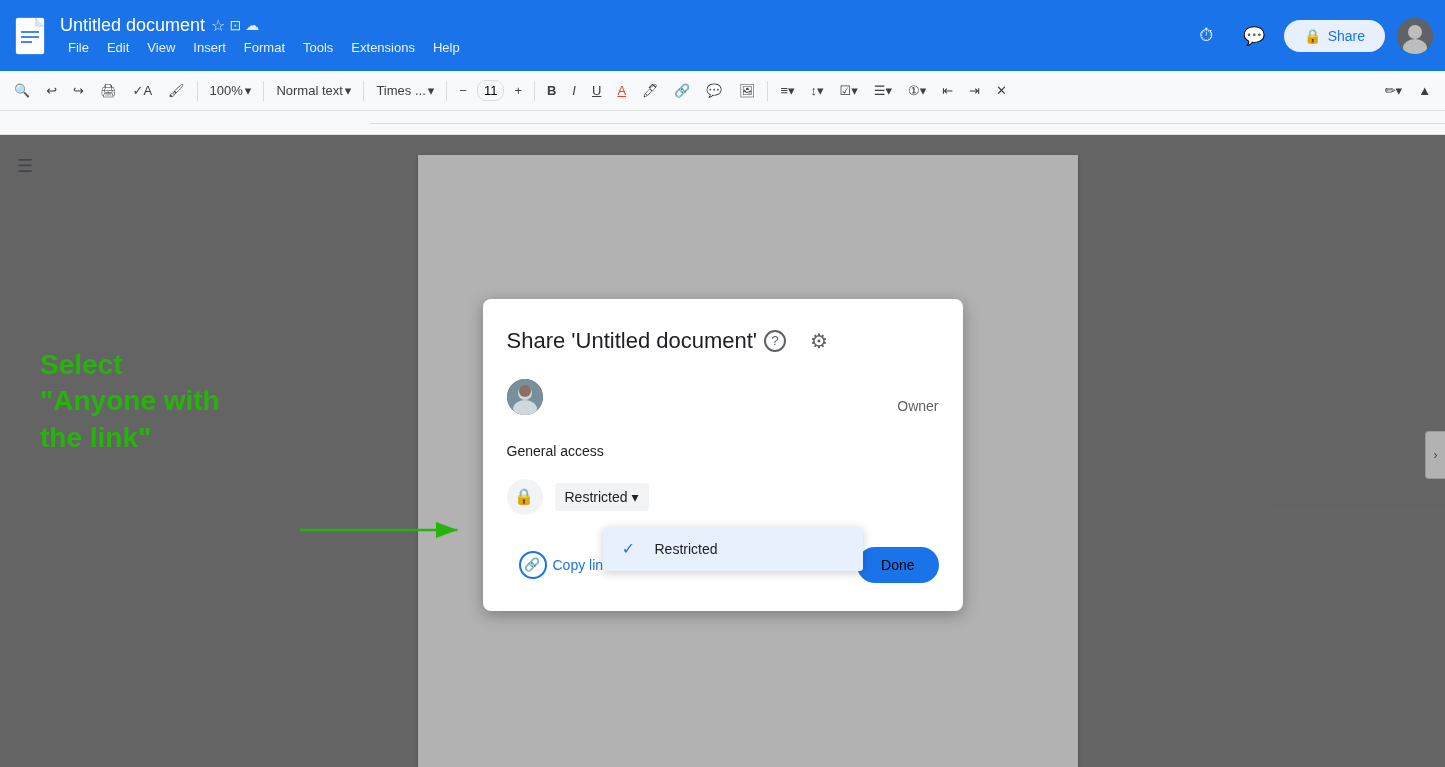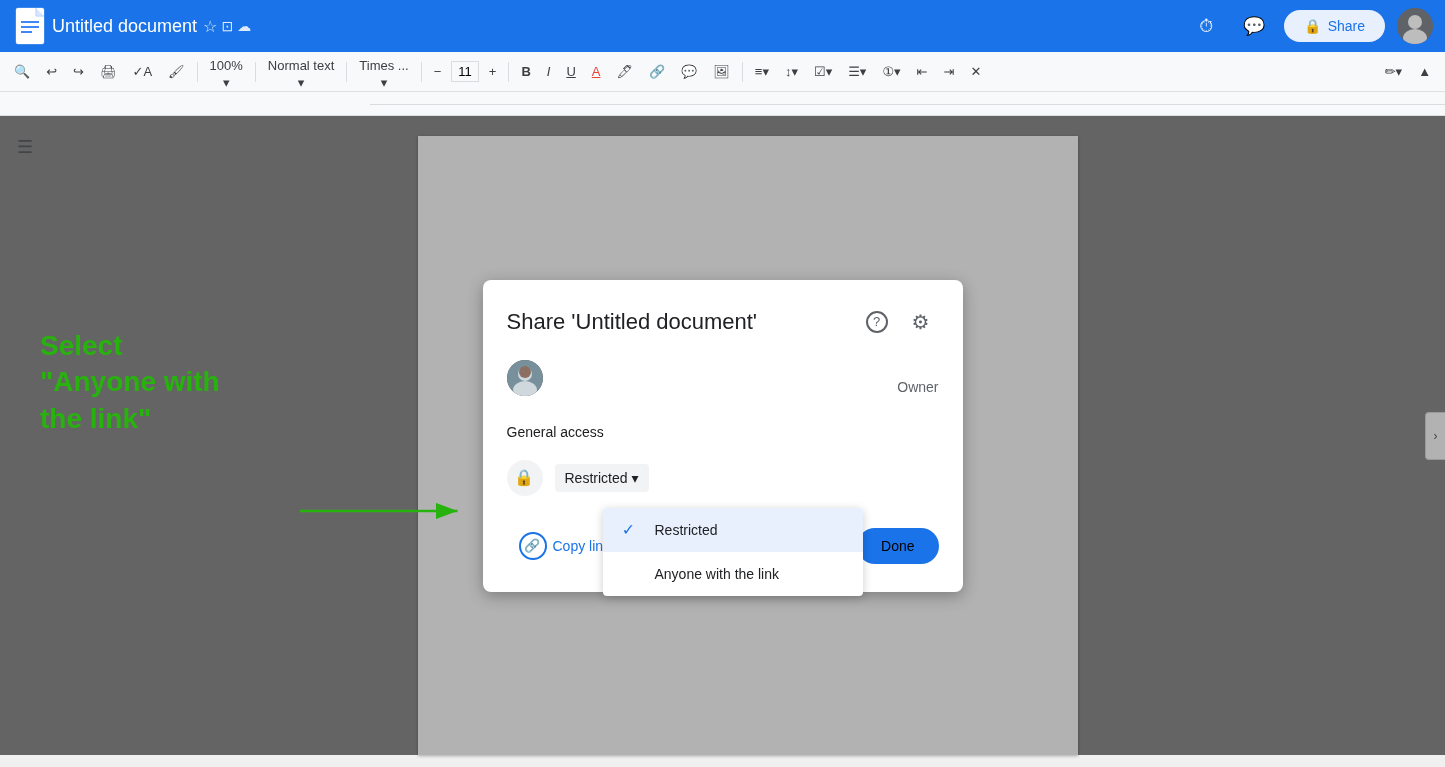--- a/index.html
+++ b/index.html
@@ -1,24 +1,25 @@
 <!DOCTYPE html>
 <html><head>
   <meta charset="utf-8">
   <style>
     * { box-sizing: border-box; margin: 0; padding: 0; }
     body { font-family: 'Arial', sans-serif; background: #f0f0f0; width: 1445px; height: 767px; overflow: hidden; position: relative; }
 
     
     #topbar {
       background: #1a73e8;
-      height: 52px;
+      height: 71px;
       display: flex;
       align-items: center;
       padding: 0 12px;
+      gap: 8px;
       position: relative;
       z-index: 10;
     }
 
     .title-area {
       display: flex;
       flex-direction: column;
       margin-left: 4px;
     }
     .doc-title-row {
@@ -115,21 +116,20 @@
     .tb-dropdown {
       display: flex; align-items: center; gap: 2px;
       padding: 0 6px;
       height: 28px;
       border: none;
       background: transparent;
       border-radius: 4px;
       cursor: pointer;
       font-size: 13px;
       color: #3c4043;
-      flex-direction: column;
     }
 
     
     #ruler {
       height: 24px;
       background: #f8f9fa;
       border-bottom: 1px solid #e0e0e0;
       position: relative;
       overflow: hidden;
     }
@@ -218,21 +218,20 @@
       border-radius: 8px;
       width: 480px;
       padding: 24px;
       box-shadow: 0 4px 16px rgba(0,0,0,0.3);
       position: relative;
     }
 
     .modal-header {
       display: flex;
       align-items: center;
-      justify-content: space-between;
       margin-bottom: 20px;
     }
     .modal-title {
       font-size: 22px;
       font-weight: 400;
       color: #202124;
     }
     .modal-header-icons {
       display: flex; gap: 8px; align-items: center;
     }
@@ -443,20 +442,30 @@
   </div>
 
   <div class="title-area">
     <div class="doc-title-row">
       <span class="doc-title">Untitled document</span>
       <div class="title-icons">
         <span class="title-icon">☆</span>
         <span class="title-icon" style="font-size:14px;">⊡</span>
         <span class="title-icon" style="font-size:14px;">☁</span>
       </div>
+    </div>
+    <div class="menu-bar">
+      <span class="menu-item">File</span>
+      <span class="menu-item">Edit</span>
+      <span class="menu-item">View</span>
+      <span class="menu-item">Insert</span>
+      <span class="menu-item">Format</span>
+      <span class="menu-item">Tools</span>
+      <span class="menu-item">Extensions</span>
+      <span class="menu-item">Help</span>
     </div>
   </div>
 
   <div class="topbar-right">
     <div class="topbar-icon-btn">⏱</div>
     <div class="topbar-icon-btn">💬</div>
     <button class="share-btn">
       <span>🔒</span>
       <span>Share</span>
     </button>
@@ -487,21 +496,21 @@
     <span>Normal text</span>
     <span>▾</span>
   </button>
   <div class="tb-separator"></div>
   <button class="tb-dropdown">
     <span>Times ...</span>
     <span>▾</span>
   </button>
   <div class="tb-separator"></div>
   <button class="tb-btn">−</button>
-  <span style="border:1px solid #dadce0;border-radius:0;padding:2px 6px;font-size:13px;">11</span>
+  <span style="border:1px solid #dadce0;border-radius:9px;padding:2px 6px;font-size:13px;">11</span>
   <button class="tb-btn">+</button>
   <div class="tb-separator"></div>
   <button class="tb-btn" style="font-weight:bold;">B</button>
   <button class="tb-btn" style="font-style:italic;">I</button>
   <button class="tb-btn" style="text-decoration:underline;">U</button>
   <button class="tb-btn" style="text-decoration:underline;color:#ea4335;">A</button>
   <button class="tb-btn">🖊</button>
   <button class="tb-btn">🔗</button>
   <button class="tb-btn">💬</button>
   <button class="tb-btn">🖼</button>
@@ -593,24 +602,20 @@
             <button class="access-dropdown-btn">
               <span>Restricted</span>
               <span>▾</span>
             </button>
 
             <div class="dropdown-menu">
               <div class="dropdown-item selected">
                 <span class="dropdown-check">✓</span>
                 <span>Restricted</span>
               </div>
-              <div class="dropdown-item">
-                <span class="dropdown-empty-check"></span>
-                <span>Anyone with the link</span>
-              </div>
             </div>
           </div>
         </div>
 
         <div class="modal-bottom">
           <button class="copy-link-btn">
             <div class="link-icon-circle">🔗</div>
             <span>Copy link</span>
           </button>
           <button class="done-btn">Done</button>

